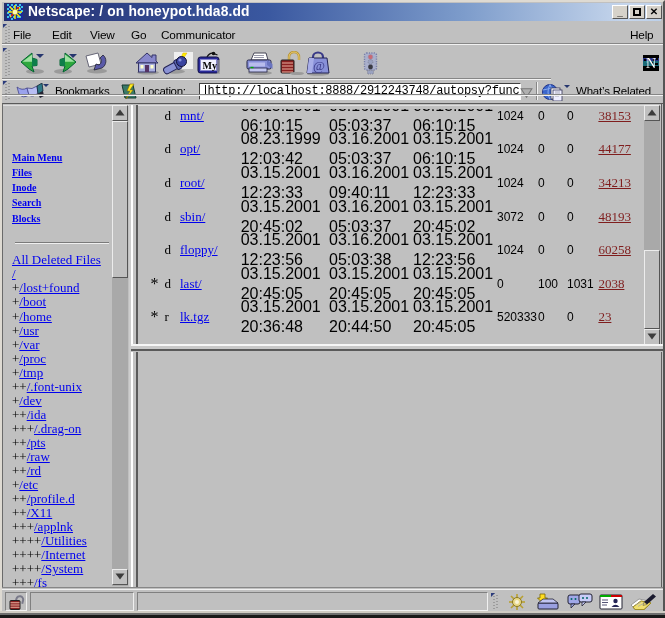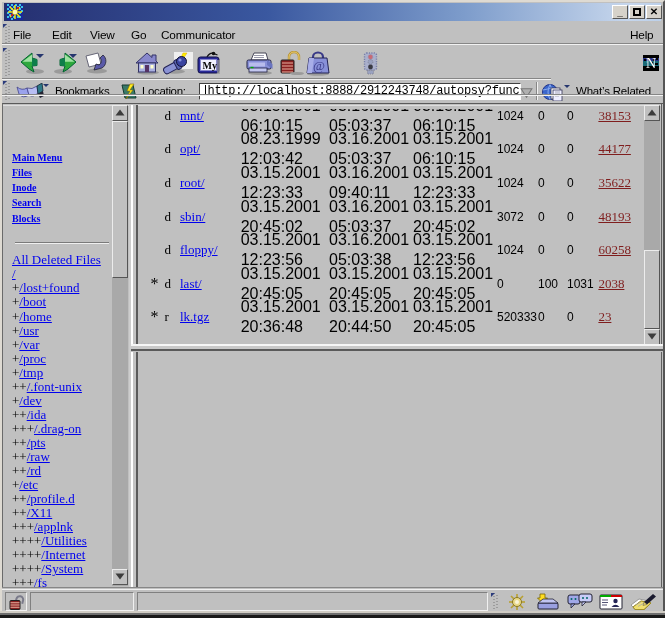--- a/index.html
+++ b/index.html
@@ -118,20 +118,21 @@
     <g stroke="#ffee00" stroke-width="1.4">
       <line x1="8" y1="1" x2="8" y2="15"></line>
         <line x1="1" y1="8" x2="15" y2="8"></line>
       <line x1="3" y1="3" x2="13" y2="13"></line>
         <line x1="13" y1="3" x2="3" y2="13"></line>
     </g>
     <circle cx="8" cy="8" r="2.2" fill="#fff8c0"></circle>
     <rect x="10" y="3" width="2" height="2" fill="#cc2222"></rect>
       <rect x="4" y="10" width="2" height="2" fill="#cc2222"></rect>
   </svg>
+  <div class="abs" id="titletxt">Netscape: / on honeypot.hda8.dd</div>
   <div class="abs tbtn" style="left:608px;">_</div>
   <div class="abs tbtn" style="left:625px;">
       <span style="display:block;margin:2px auto 0;width:8px;height:8px;border:2px solid #000;"></span>
     </div>
   <div class="abs tbtn" style="left:642px;">✕</div>
 </div>
 <div class="abs" id="menubar">
   <div class="abs grip" style="left:1px;top:2px;height:19px;"></div>
   <span style="left:11px;">File</span>
   <span style="left:50px;text-align:center;">Edit</span>
@@ -350,21 +351,21 @@
     </div>
     <div class="frow">
       <div class="fc ftype">d</div>
       <div class="fc fname"><a href="#">root/</a></div>
       <div class="fc dt d1">03.15.2001<br>12:23:33</div>
       <div class="fc dt d2">03.16.2001<br>09:40:11</div>
       <div class="fc dt d3">03.15.2001<br>12:23:33</div>
       <div class="fc sz">1024</div>
         <div class="fc uid">0</div>
         <div class="fc gid">0</div>
-      <div class="fc meta"><a href="#">35622</a></div>
+      <div class="fc meta"><a href="#">34213</a></div>
     </div>
     <div class="frow">
       <div class="fc ftype">d</div>
       <div class="fc fname"><a href="#">sbin/</a></div>
       <div class="fc dt d1">03.15.2001<br>20:45:02</div>
       <div class="fc dt d2">03.16.2001<br>05:03:37</div>
       <div class="fc dt d3">03.15.2001<br>20:45:02</div>
       <div class="fc sz">3072</div>
         <div class="fc uid">0</div>
         <div class="fc gid">0</div>

